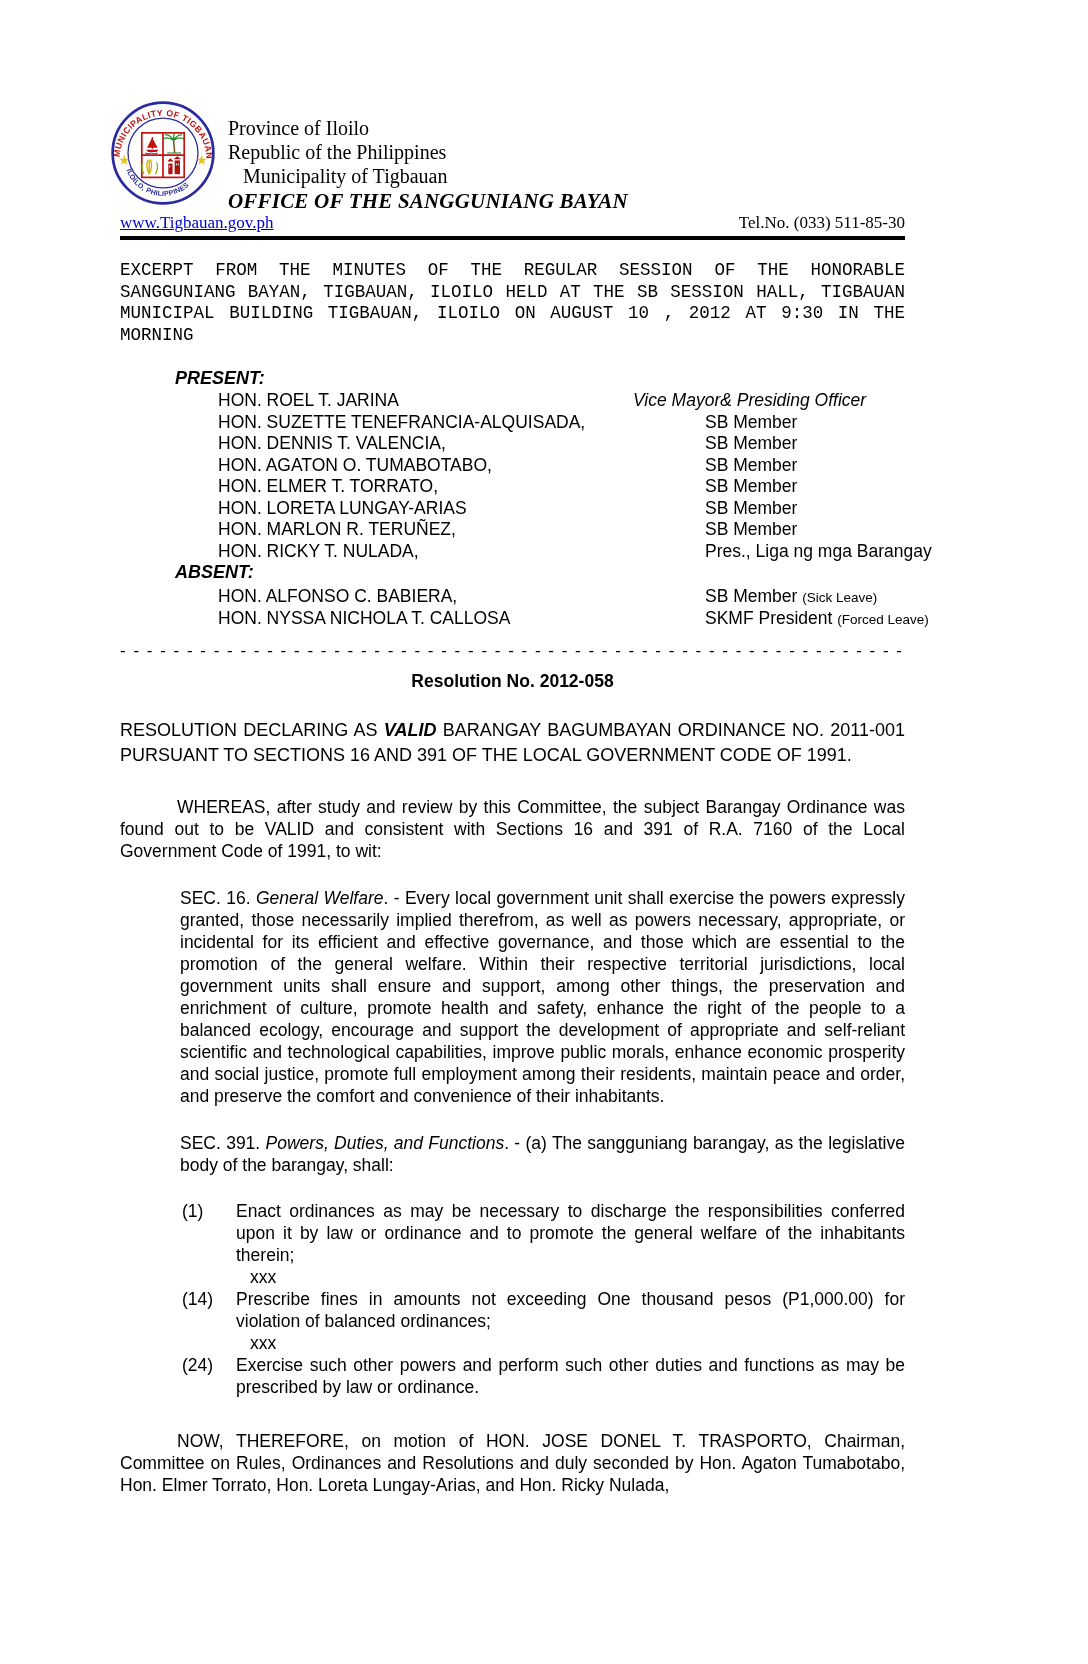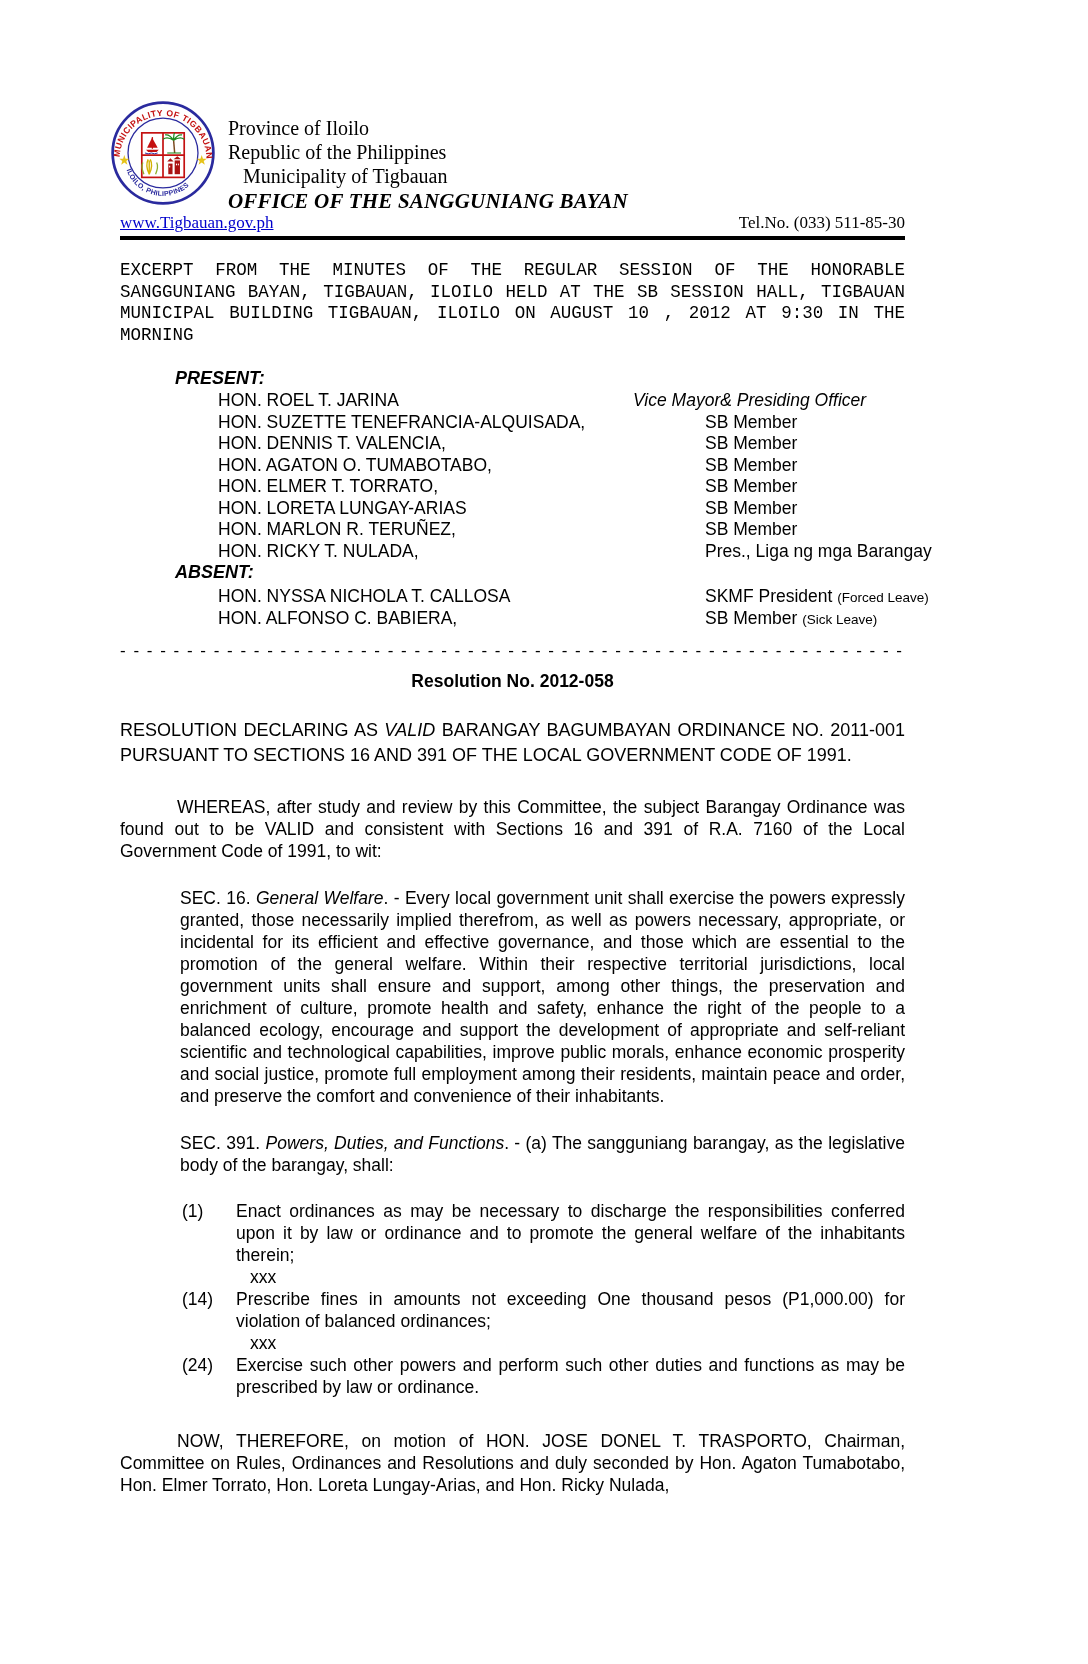--- a/index.html
+++ b/index.html
@@ -40,21 +40,21 @@
   .att-row.first-row .title { left:513px;font-style:italic; }
   .att-row .note { font-size:13.5px; }
   .absent-gap { height:2px; }
 
   .dashed-divider {
     margin-top:12px; height:22px; overflow:hidden; white-space:nowrap;
     font-size:17px; letter-spacing:1px; word-spacing:1px;
   }
   .res-number { text-align:center; font-weight:bold; font-size:17.5px; margin-top:8px; }
   .res-title { margin-top:26px; font-size:18px; line-height:25px; text-align:justify; }
-  .bold-italic { font-weight:normal; font-style:italic; }
+  .bold-italic { font-weight:bold; font-style:italic; }
   .italic { font-style:italic; }
 
   .para {
     margin-top:28px; font-size:17.5px; line-height:22px; text-align:justify;
   }
   .para.indent-first { text-indent:57px; }
   .sec-block {
     margin-top:25px; margin-left:60px; font-size:17.5px; line-height:22px; text-align:justify;
   }
   .list { margin-top:24px; margin-left:62px; font-size:17.5px; }
@@ -165,26 +165,26 @@
       <span class="title">SB Member</span>
     </div>
     <div class="att-row">
       <span class="name">HON. RICKY T. NULADA,</span>
       <span class="title">Pres., Liga ng mga Barangay</span>
     </div>
 
     <div class="att-label">ABSENT:</div>
     <div class="absent-gap"></div>
     <div class="att-row">
+      <span class="name">HON. ALFONSO C. BABIERA,</span>
+      <span class="title"><span>SB Member</span> <span class="note">(Sick Leave)</span></span>
+    </div>
+    <div class="att-row">
       <span class="name">HON. NYSSA NICHOLA T. CALLOSA</span>
       <span class="title"><span> SKMF President</span> <span class="note">(Forced Leave)</span></span>
-    </div>
-    <div class="att-row">
-      <span class="name">HON. ALFONSO C. BABIERA,</span>
-      <span class="title"><span>SB Member</span> <span class="note">(Sick Leave)</span></span>
     </div>
   </div>
 
   <div class="dashed-divider">- - - - - - - - - - - - - - - - - - - - - - - - - - - - - - - - - - - - - - - - - - - - - - - - - - - - - - - - - - - - - - - - - -</div>
 
   <div class="res-number">Resolution No. 2012-058</div>
 
   <div class="res-title"><span>RESOLUTION DECLARING AS </span><span class="bold-italic">VALID</span><span> BARANGAY BAGUMBAYAN ORDINANCE NO. 2011-001 PURSUANT TO SECTIONS 16 AND 391 OF THE LOCAL GOVERNMENT CODE OF 1991.</span></div>
 
   <div class="para indent-first">WHEREAS, after study and review by this Committee, the subject Barangay Ordinance was found out to be VALID and consistent with Sections 16 and 391 of R.A. 7160 of the Local Government Code of 1991, to wit:</div>

